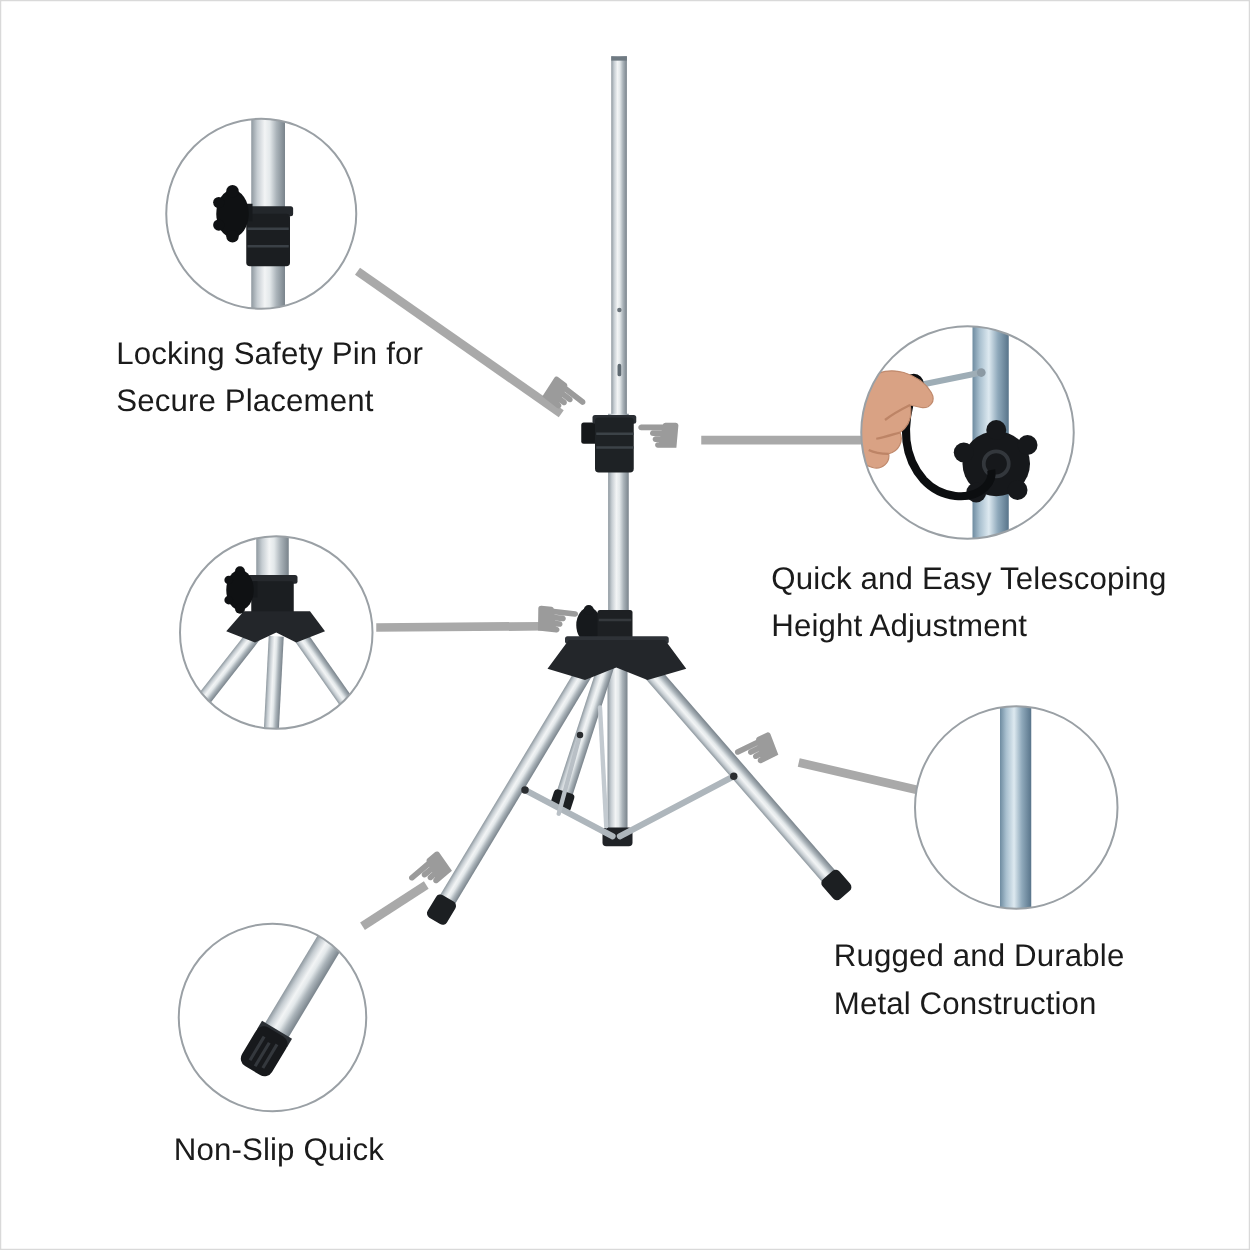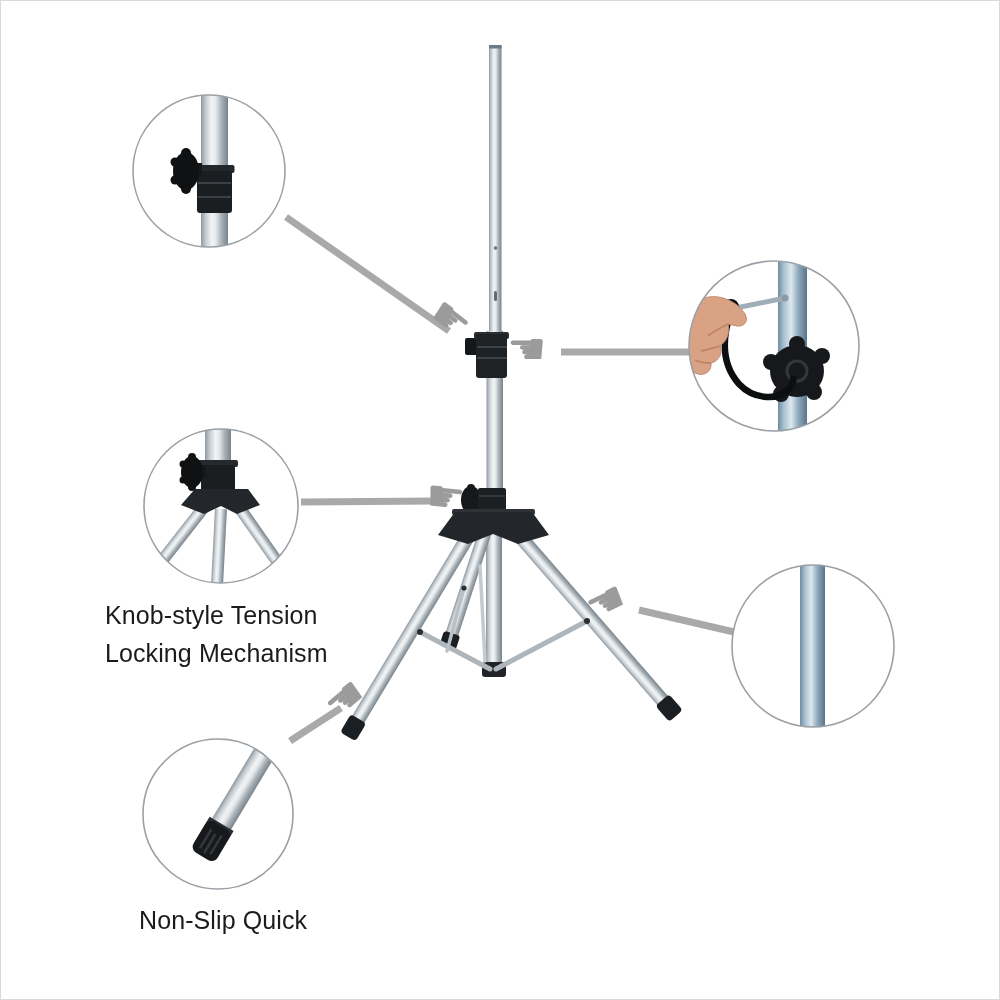--- a/index.html
+++ b/index.html
@@ -220,16 +220,20 @@
       <circle cx="217" cy="813" r="75" fill="none" stroke="#9aa0a5" stroke-width="1.6"></circle>
     </g>
   </svg>
 
   <span class="hand h1">☛</span>
   <span class="hand h2">☛</span>
   <span class="hand h3">☛</span>
   <span class="hand h4">☛</span>
   <span class="hand h5">☛</span>
 
-  <div class="label l3">Knob-style Tension
-Locking Mechanism</div>
+  <div class="label l1">Locking Safety Pin for
+Secure Placement</div>
+  <div class="label l2">Quick and Easy Telescoping
+Height Adjustment</div>
+  <div class="label l4">Rugged and Durable
+Metal Construction</div>
   <div class="label l5">Non-Slip Quick</div>
 </div>
 
 </body></html>

